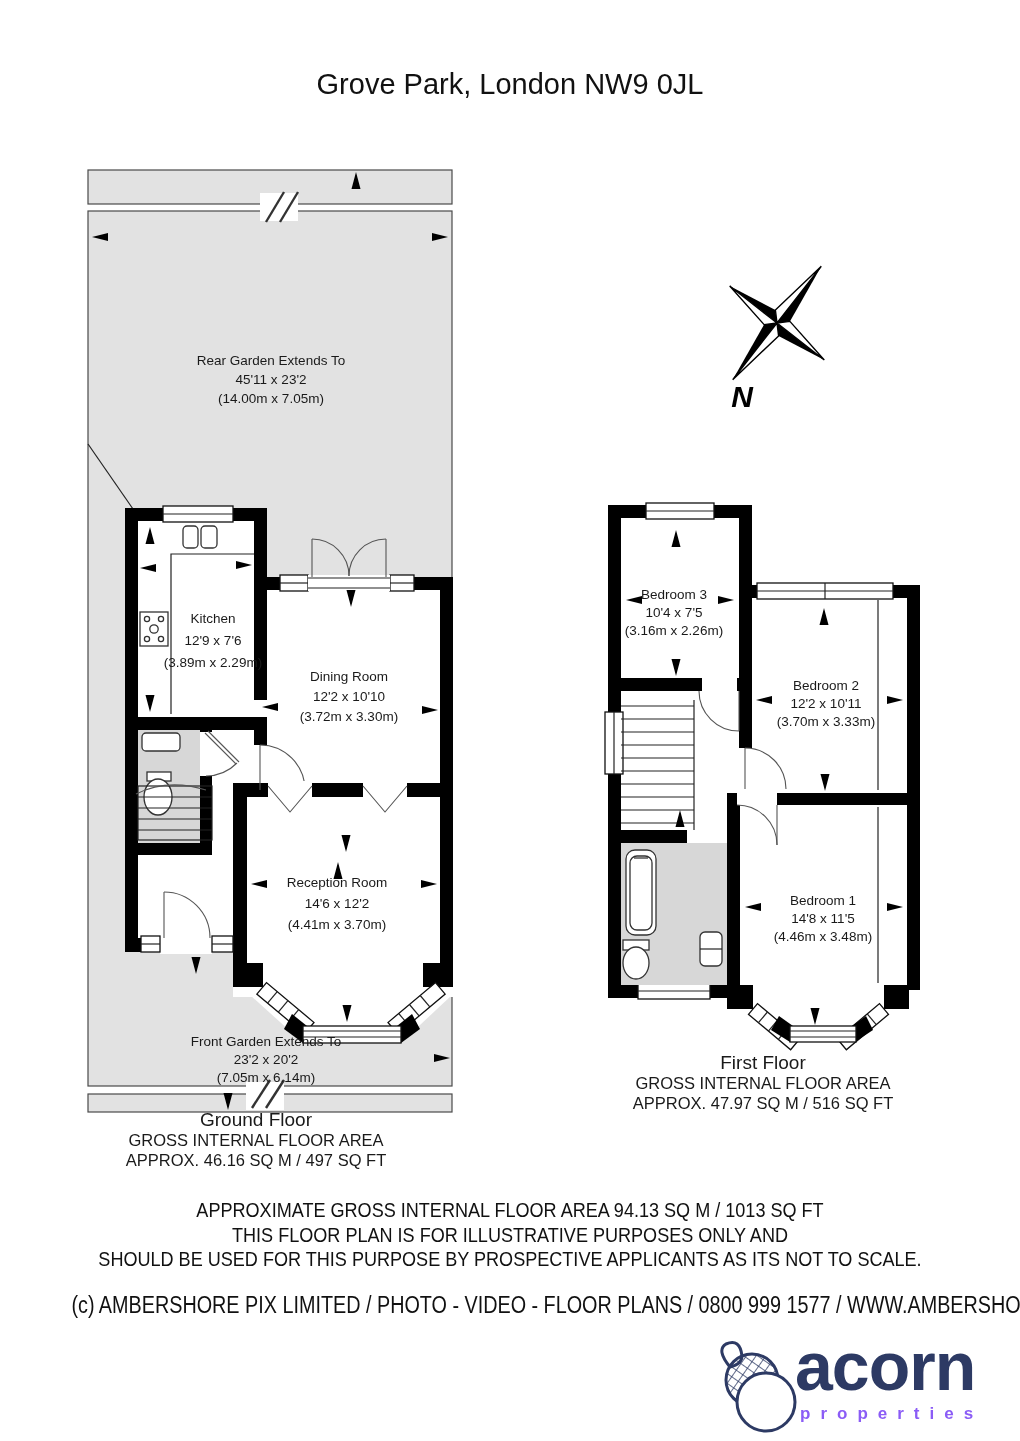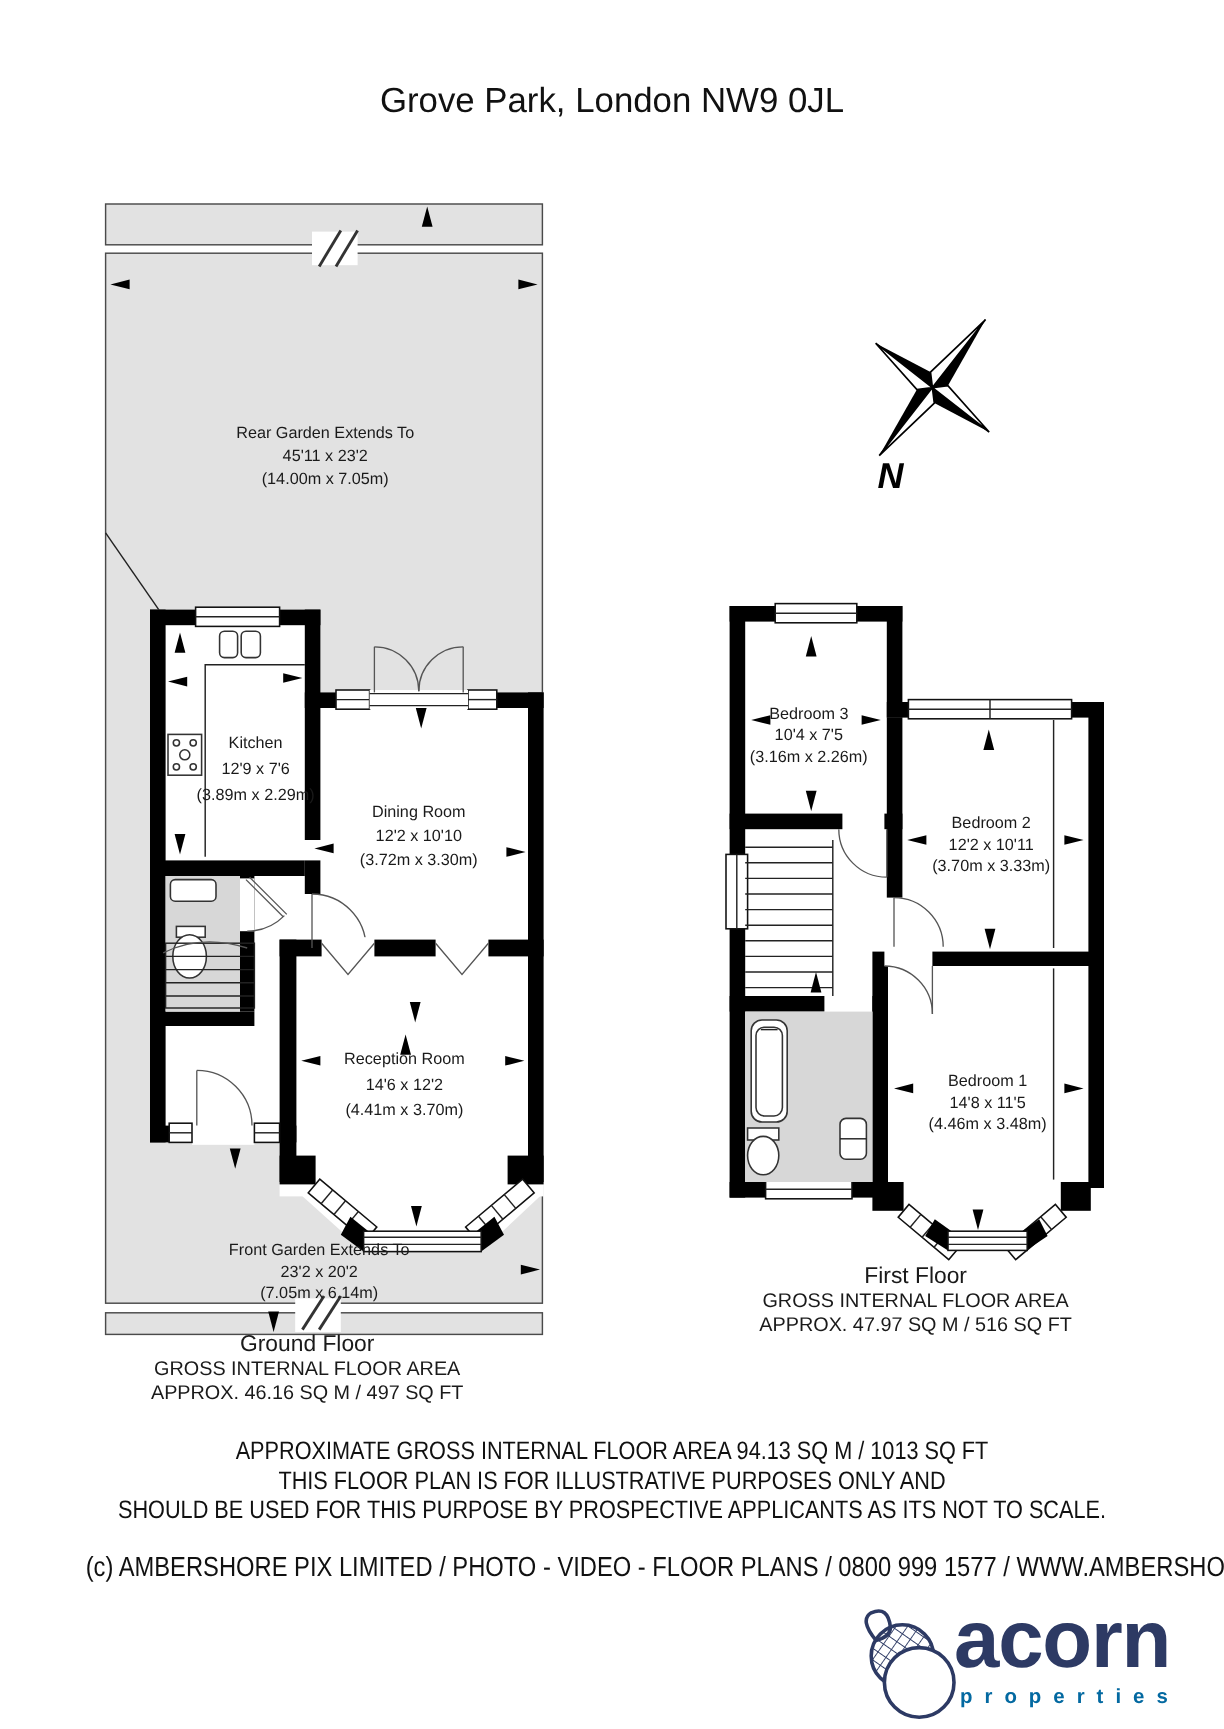--- a/index.html
+++ b/index.html
@@ -31,21 +31,21 @@
         font-size:21px;color:#111;transform:scaleX(0.86);transform-origin:50% 50%;white-space:nowrap;}
   .copyright-line{position:absolute;left:0;width:100%;text-align:center;
         font-size:23px;color:#111;transform:scaleX(0.86);transform-origin:50% 50%;white-space:nowrap;}
 
   
   .logo{position:absolute;left:700px;top:1332px;width:310px;height:105px;text-align:right;}
   .logo-icon{position:absolute;left:8px;top:8px;}
   .logo-brand{position:absolute;left:95px;top:0px;font-size:68px;font-weight:bold;
         letter-spacing:-1px;color:#2d3a64;line-height:1.0;}
   .logo-tagline{position:absolute;left:100px;top:72px;font-size:17px;font-weight:600;
-        letter-spacing:10px;color:#0369a1;}
+        letter-spacing:10px;color:#8b5cf6;}
 </style>
 </head>
 <body>
 
 <div class="page">
 
   <div class="page-title">Grove Park, London NW9 0JL</div>
 
   <svg class="plan-svg" viewBox="0 0 1020 1441" xmlns="http://www.w3.org/2000/svg">
     <defs>

